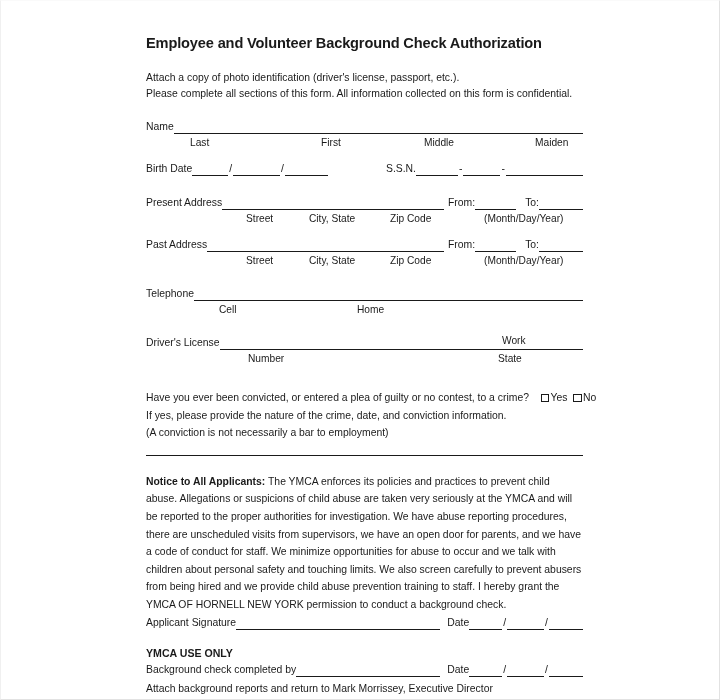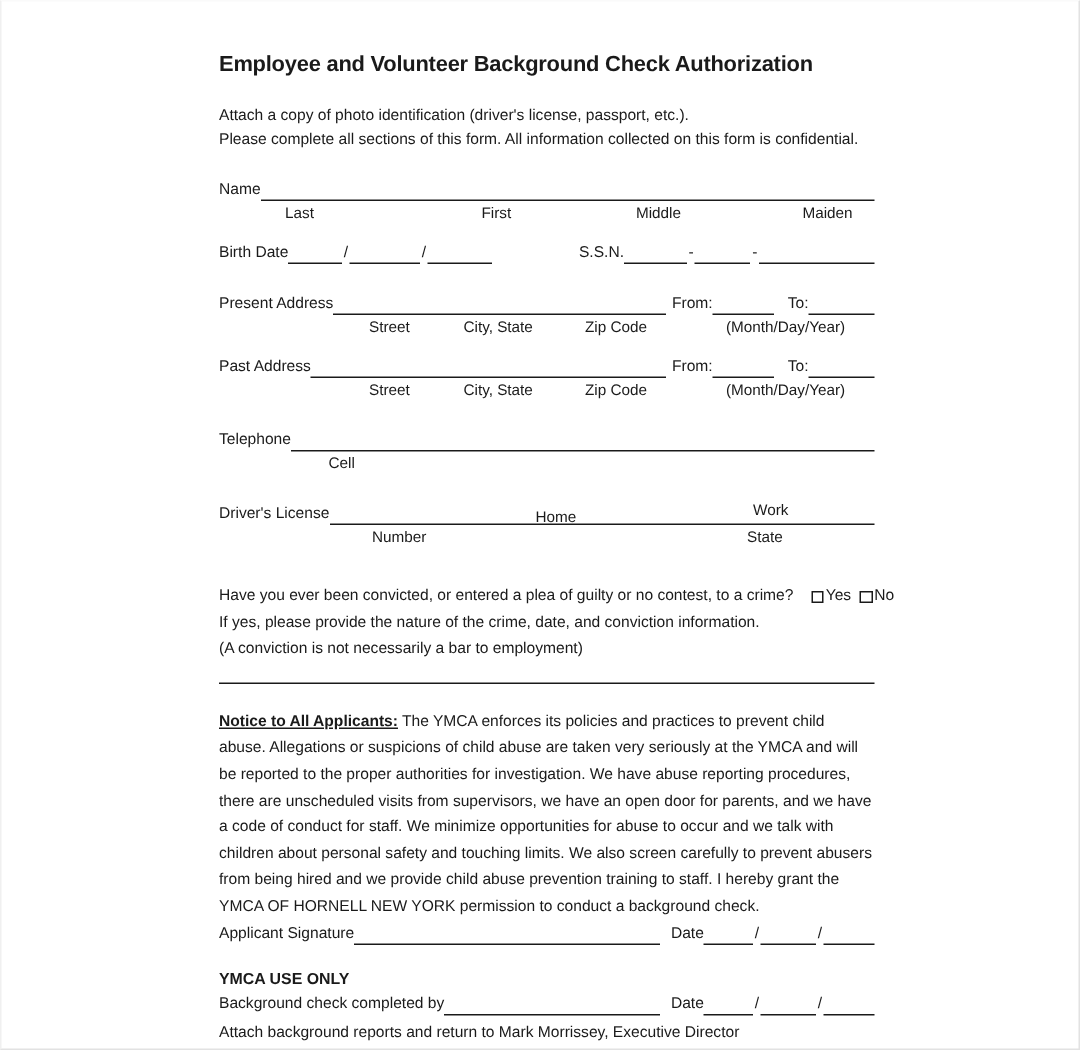--- a/index.html
+++ b/index.html
@@ -120,21 +120,21 @@
     border-bottom: 1.6px solid #1a1a1a;
     margin-top: 13px;
   }
 
   
   .notice {
     font-size: 10.4px;
     line-height: 17.6px;
     margin-top: 17px;
   }
-  .notice b { font-weight: bold; text-decoration: underline; }
+  .notice b { font-weight: bold; }
 
   .sig-row {
     margin-top: 2px;
     font-size: 10.4px;
   }
 
   .section-head {
     font-size: 10.6px;
     font-weight: bold;
     margin-top: 17px;
@@ -234,21 +234,21 @@
 
     <div class="gap-md"></div>
 
     <div class="field-row">
       <div class="field-line">
         <span class="lbl">Telephone</span>
         <span class="rule"></span>
       </div>
       <div class="sublabels">
         <span style="left:73px;">Cell</span>
-        <span style="left:211px;margin-top:36px;">Home</span>
+        <span style="left:211px;">Home</span>
         <span style="left:356px;margin-top:31px;">Work</span>
       </div>
     </div>
 
     <div class="gap-md"></div>
 
     <div class="field-row">
       <div class="field-line">
         <span class="lbl">Driver's License</span>
         <span class="rule"></span>

